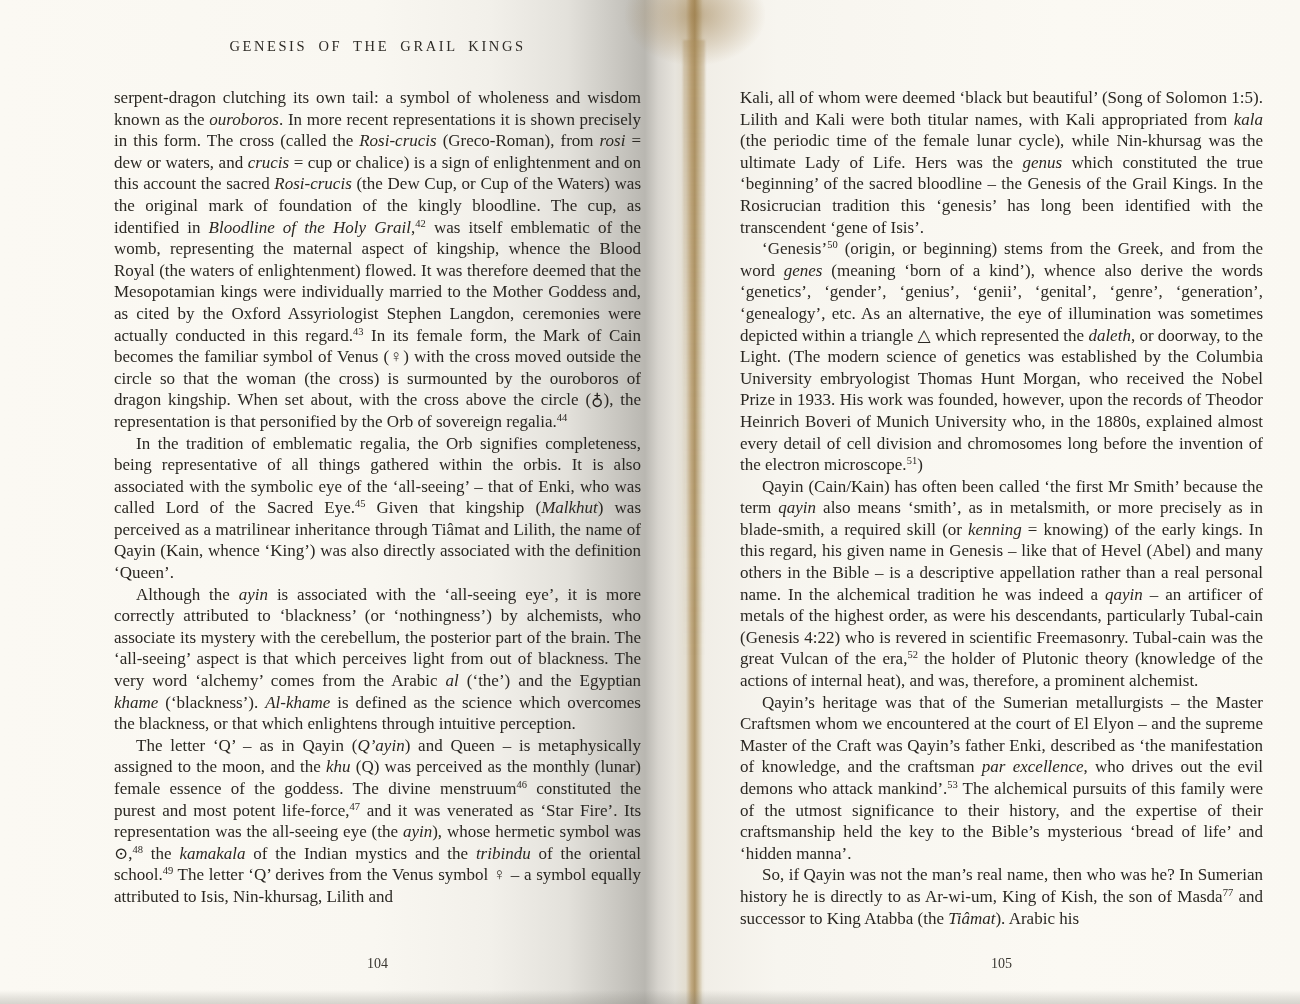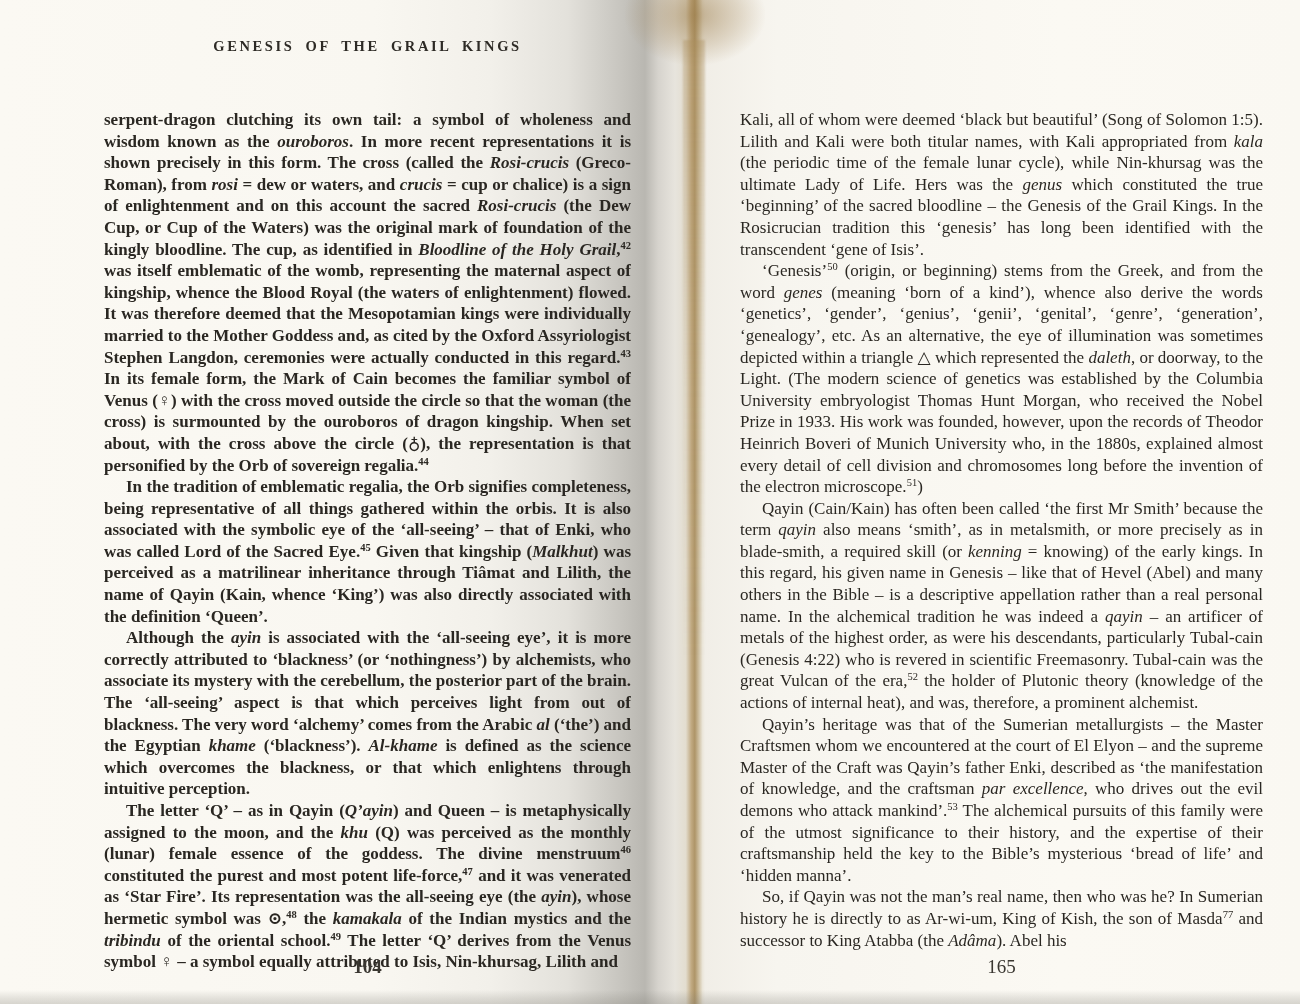--- a/index.html
+++ b/index.html
@@ -18,32 +18,32 @@
   .spine-top-tint { position:absolute; left:625px; top:-35px; width:140px; height:100px;
     background:radial-gradient(ellipse at center, rgba(152,120,68,0.55) 0%, rgba(152,120,68,0.22) 45%, rgba(152,120,68,0) 72%); }
   .spine-mid-tint { position:absolute; left:683px; top:40px; width:22px; height:620px;
     background:linear-gradient(to bottom, rgba(170,140,90,0.38), rgba(170,140,90,0.10) 55%, rgba(170,140,90,0) 100%);
     filter:blur(1px); }
   .bottom-edge { position:absolute; left:0; bottom:0; width:1300px; height:14px;
     background:linear-gradient(to bottom, rgba(120,118,110,0) 0%, rgba(120,118,110,0.18) 60%, rgba(120,118,110,0.28) 100%); }
 
   
   .page { position:absolute; top:0; height:1004px; }
-  .page.left  { left:104px; width:527px;font-weight:bold; }
+  .page.left  { left:114px; width:527px; }
   .page.right { left:740px; width:523px; }
   .running-head { position:absolute; top:38px; left:0; width:100%; text-align:center;
     font-size:14.5px; letter-spacing:2.6px; word-spacing:5px; color:#2e2b26; }
   .body-text { position:absolute; top:87px; left:0; width:100%; height:872px; overflow:hidden;
-    font-size:17px; line-height:21.6px; text-align:justify;margin-top:22px; }
+    font-size:17px; line-height:21.6px; text-align:justify; }
   .body-text p { margin:0; padding:0; }
   .body-text p.indent { text-indent:22px; }
   .it { font-style:italic; }
   sup { font-size:10.5px; line-height:0; vertical-align:baseline; position:relative; top:-6px; }
   .folio { position:absolute; top:956px; left:0; width:100%; text-align:center;
-    font-size:19px; color:#3a3731; }
+    font-size:14px; color:#3a3731; }
 </style>
 </head>
 <body>
 
 <div class="screenshot">
   <div class="page-left-bg"></div>
   <div class="gutter-bg"></div>
   <div class="page-right-bg"></div>
   <div class="spine-top-tint"></div>
   <div class="spine-mid-tint"></div>
@@ -58,19 +58,19 @@
       </div>
     <div class="folio">104</div>
   </div>
 
   <div class="page right">
     <div class="body-text">
         <p><span>Kali, all of whom were deemed ‘black but beautiful’ (Song of Solomon 1:5). Lilith and Kali were both titular names, with Kali appropriated from </span><span class="it">kala</span><span> (the periodic time of the female lunar cycle), while Nin-khursag was the ultimate Lady of Life. Hers was the </span><span class="it">genus</span><span> which constituted the true ‘beginning’ of the sacred bloodline – the Genesis of the Grail Kings. In the Rosicrucian tradition this ‘genesis’ has long been identified with the transcendent ‘gene of Isis’.</span></p>
         <p class="indent"><span>‘Genesis’</span><sup>50</sup><span> (origin, or beginning) stems from the Greek, and from the word </span><span class="it">genes</span><span> (meaning ‘born of a kind’), whence also derive the words ‘genetics’, ‘gender’, ‘genius’, ‘genii’, ‘genital’, ‘genre’, ‘generation’, ‘genealogy’, etc. As an alternative, the eye of illumination was sometimes depicted within a triangle △ which represented the </span><span class="it">daleth</span><span>, or doorway, to the Light. (The modern science of genetics was established by the Columbia University embryologist Thomas Hunt Morgan, who received the Nobel Prize in 1933. His work was founded, however, upon the records of Theodor Heinrich Boveri of Munich University who, in the 1880s, explained almost every detail of cell division and chromosomes long before the invention of the electron microscope.</span><sup>51</sup><span>)</span></p>
         <p class="indent"><span>Qayin (Cain/Kain) has often been called ‘the first Mr Smith’ because the term </span><span class="it">qayin</span><span> also means ‘smith’, as in metalsmith, or more precisely as in blade-smith, a required skill (or </span><span class="it">kenning</span><span> = knowing) of the early kings. In this regard, his given name in Genesis – like that of Hevel (Abel) and many others in the Bible – is a descriptive appellation rather than a real personal name. In the alchemical tradition he was indeed a </span><span class="it">qayin</span><span> – an artificer of metals of the highest order, as were his descendants, particularly Tubal-cain (Genesis 4:22) who is revered in scientific Freemasonry. Tubal-cain was the great Vulcan of the era,</span><sup>52</sup><span> the holder of Plutonic theory (knowledge of the actions of internal heat), and was, therefore, a prominent alchemist.</span></p>
         <p class="indent"><span>Qayin’s heritage was that of the Sumerian metallurgists – the Master Craftsmen whom we encountered at the court of El Elyon – and the supreme Master of the Craft was Qayin’s father Enki, described as ‘the manifestation of knowledge, and the craftsman </span><span class="it">par excellence</span><span>, who drives out the evil demons who attack mankind’.</span><sup>53</sup><span> The alchemical pursuits of this family were of the utmost significance to their history, and the expertise of their craftsmanship held the key to the Bible’s mysterious ‘bread of life’ and ‘hidden manna’.</span></p>
-        <p class="indent"><span>So, if Qayin was not the man’s real name, then who was he? In Sumerian history he is directly to as Ar-wi-um, King of Kish, the son of Masda</span><sup>77</sup><span> and successor to King Atabba (the </span><span class="it">Adâma</span><span>). Abel his</span></p>
+        <p class="indent"><span>So, if Qayin was not the man’s real name, then who was he? In Sumerian history he is directly to as Ar-wi-um, King of Kish, the son of Masda</span><sup>77</sup><span> and successor to King Atabba (the </span><span class="it">Tiâmat</span><span>). Arabic his</span></p>
       </div>
-    <div class="folio">165</div>
+    <div class="folio">105</div>
   </div>
 
   <div class="bottom-edge"></div>
 </div>
 
 </body></html>

